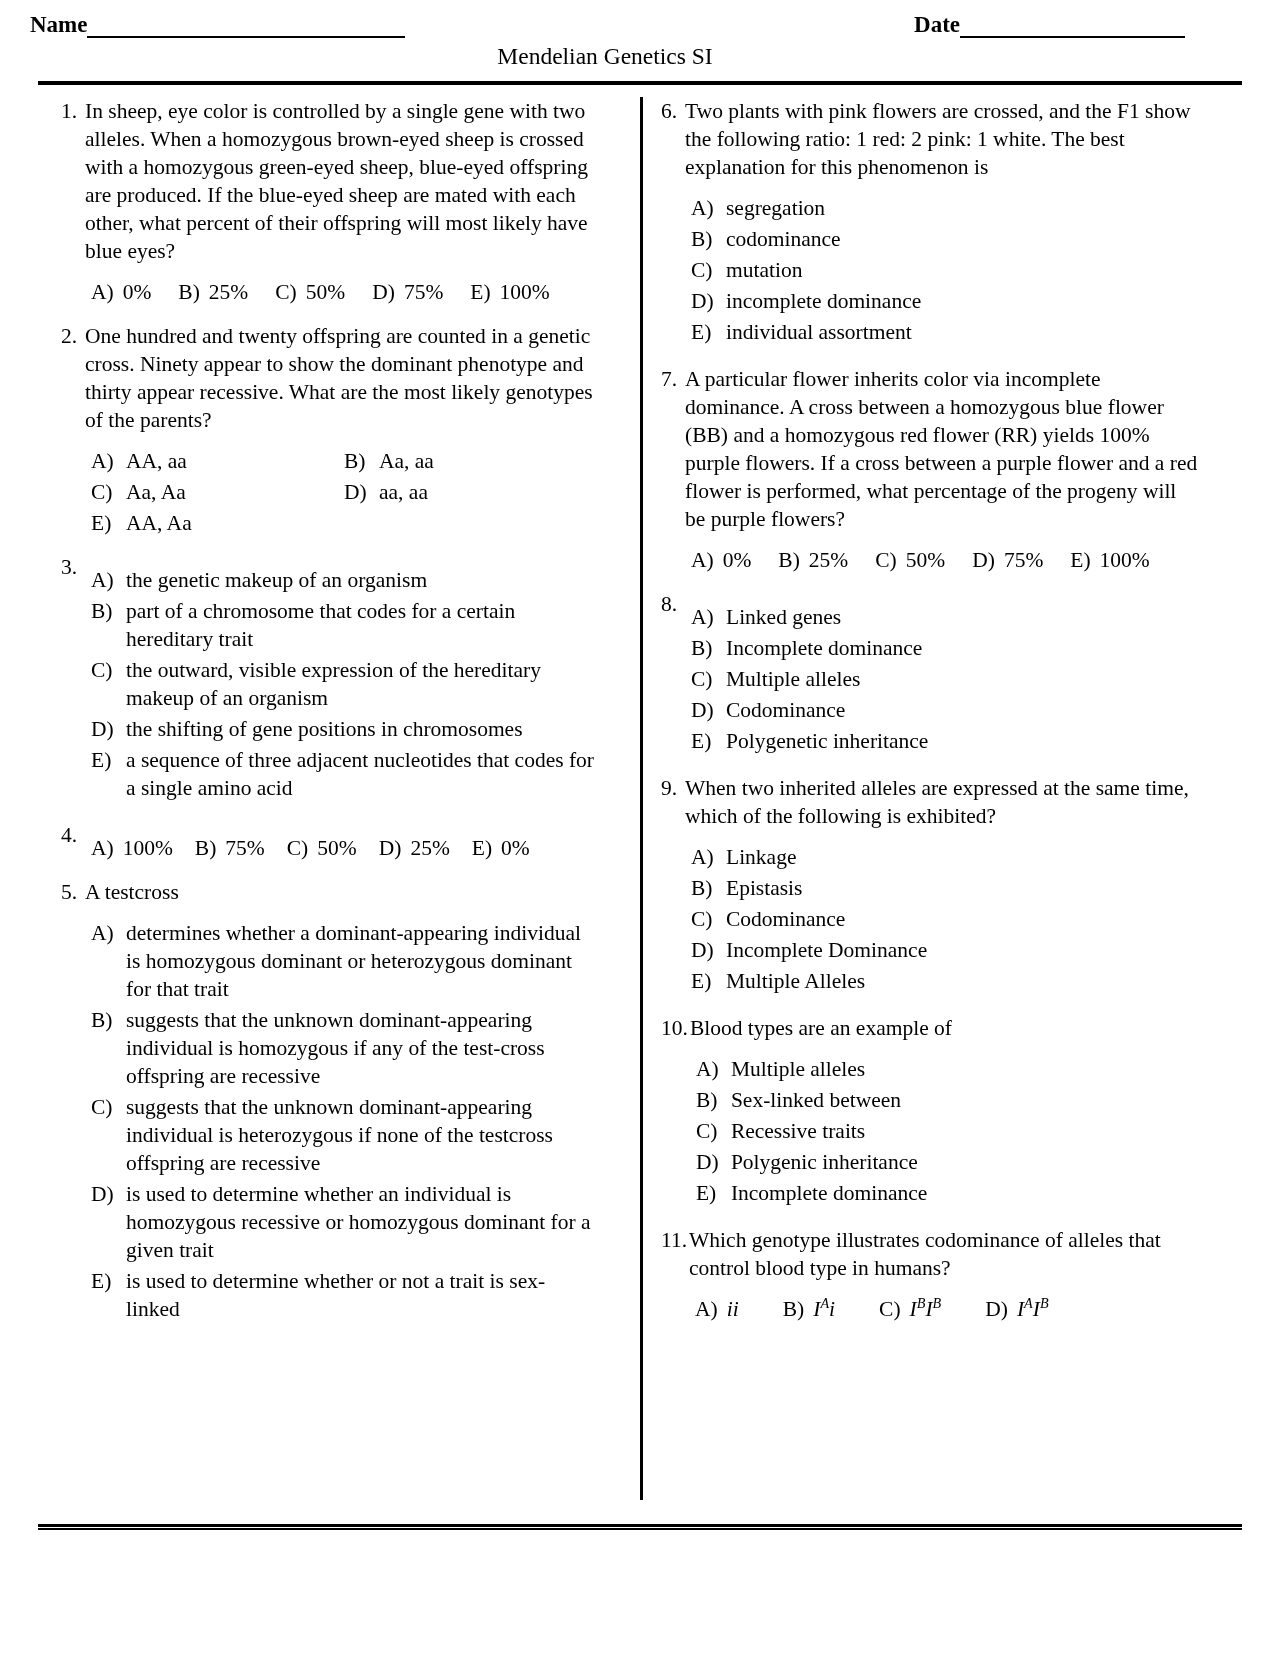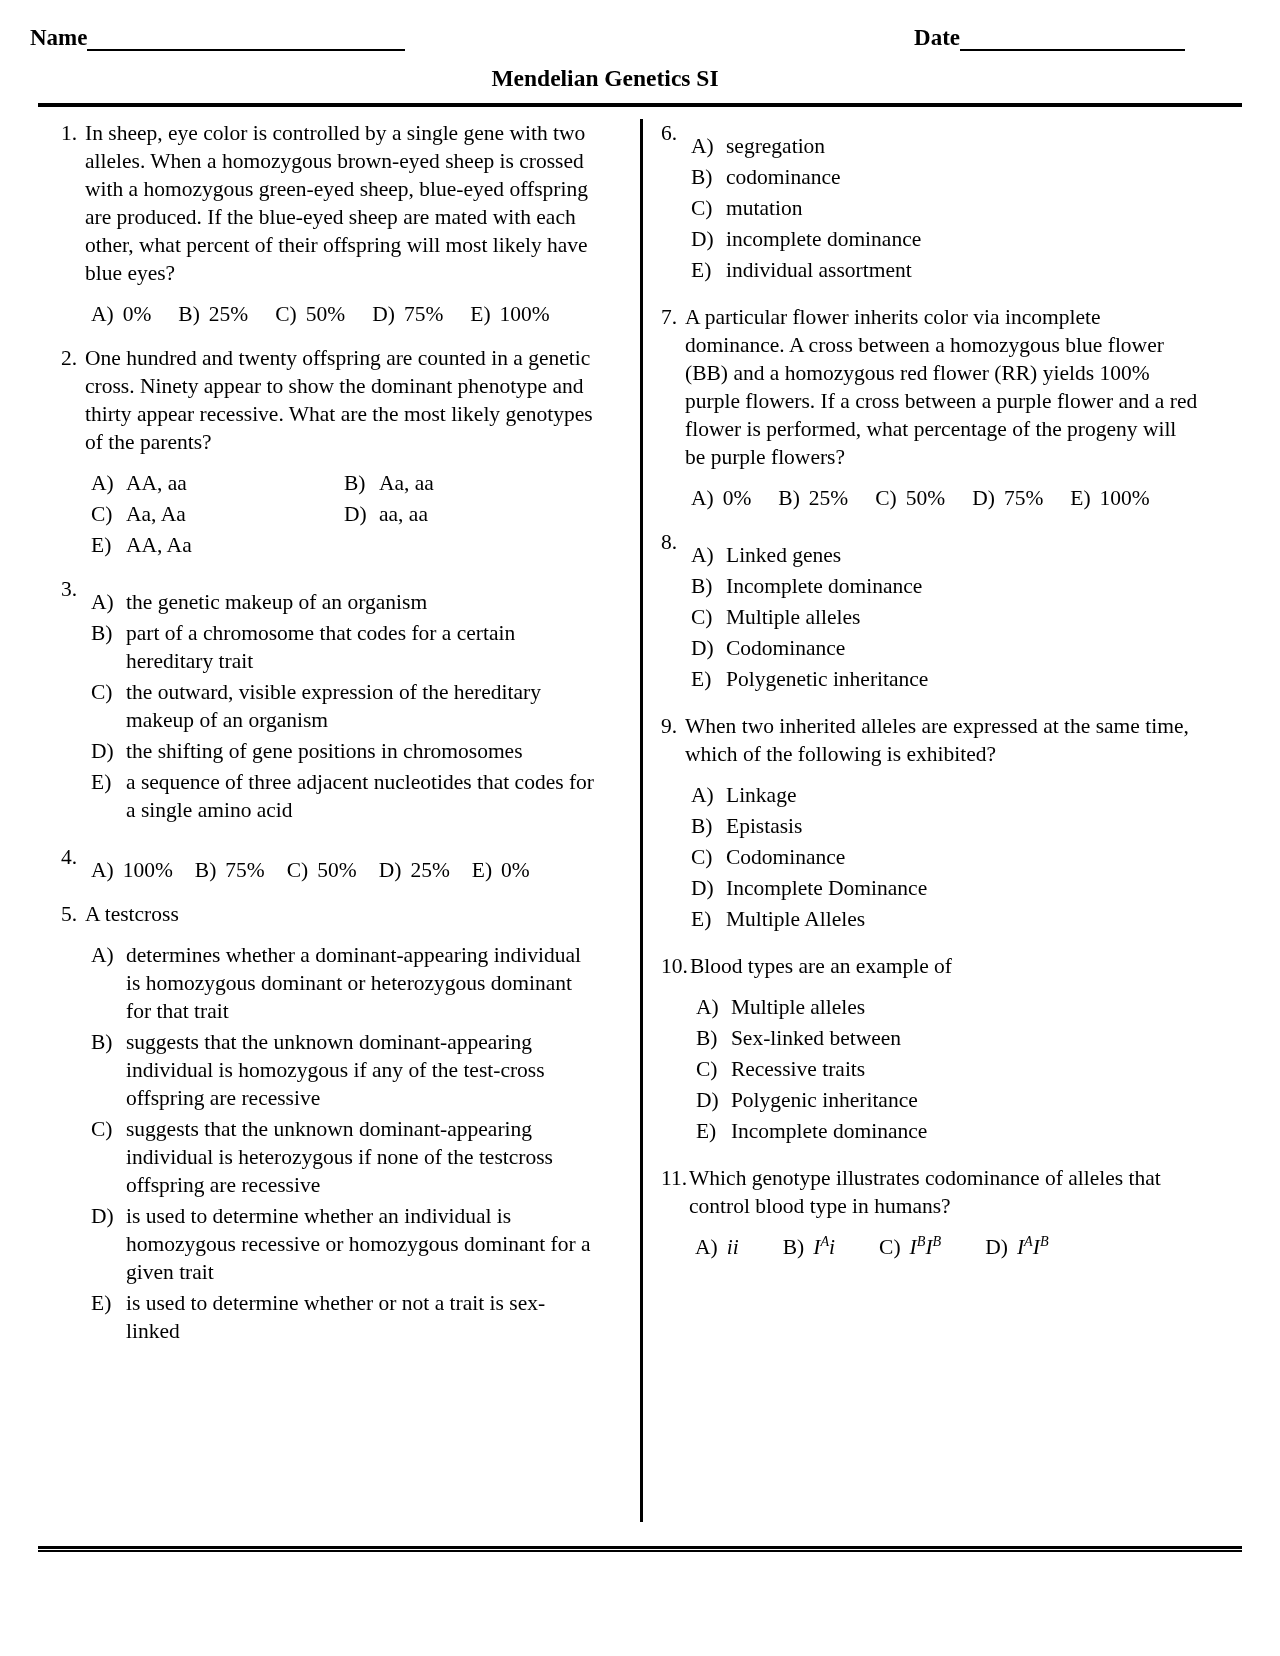--- a/index.html
+++ b/index.html
@@ -3,28 +3,28 @@
 <meta charset="utf-8">
 <style>
   * { margin:0; padding:0; box-sizing:border-box; }
   html,body { background:#fff; }
   body {
     width:1280px; height:1656px;
     color:#000;
     font-family:"Liberation Serif", serif;
     font-size:21.5px; line-height:28px;
   }
-  .page { padding-top:25px; }
+  .page { padding-top:12px; }
   .hdr-row { display:flex; justify-content:space-between; align-items:flex-end; padding:0 95px 0 30px; }
   .hdr-group { display:flex; align-items:flex-end; }
   .hdr-label { font-weight:bold; font-size:23px; line-height:26px; }
   .blank { display:inline-block; border-bottom:2.5px solid #000; height:24px; }
   .blank-name { width:318px; }
   .blank-date { width:225px; }
-  .title { font-weight:bold; font-size:23.5px; text-align:center; margin-top:13px; margin-right:70px; }
+  .title { font-weight:normal; font-size:23.5px; text-align:center; margin-top:4px; margin-right:70px; }
   .rule-top { border-top:4px solid #000; margin:11px 38px 0 38px; }
   .rule-bottom { margin:14px 38px 0 38px; border-top:3px solid #000; border-bottom:2px solid #000; height:6px; }
   .columns { display:flex; min-height:1425px; margin:0 38px; padding-top:12px; align-items:stretch; }
   .col-left { width:602px; padding:0 42px 0 23px; }
   .col-divider { width:3px; background:#000; margin-bottom:10px; }
   .col-right { flex:1; padding:0 42px 0 18px; }
   .q { display:flex; margin-bottom:16px; }
   .qnum { min-width:22px; margin-right:2px; flex:none; }
   .qbody { flex:1; min-width:0; }
   .choices { margin-top:13px; }
@@ -209,20 +209,21 @@
 
     </div>
 
     <div class="col-divider"></div>
 
     <div class="col-right">
 
       <div class="q">
         <span class="qnum">6.</span>
         <div class="qbody">
+          <div class="qtext">Two plants with pink flowers are crossed, and the F1 show the following ratio: 1 red: 2 pink: 1 white. The best explanation for this phenomenon is</div>
           <div class="choices">
             <div class="choice">
                 <span class="clabel">A)</span>
                 <span class="ctext">segregation</span>
               </div>
             <div class="choice">
                 <span class="clabel">B)</span>
                 <span class="ctext">codominance</span>
               </div>
             <div class="choice">

